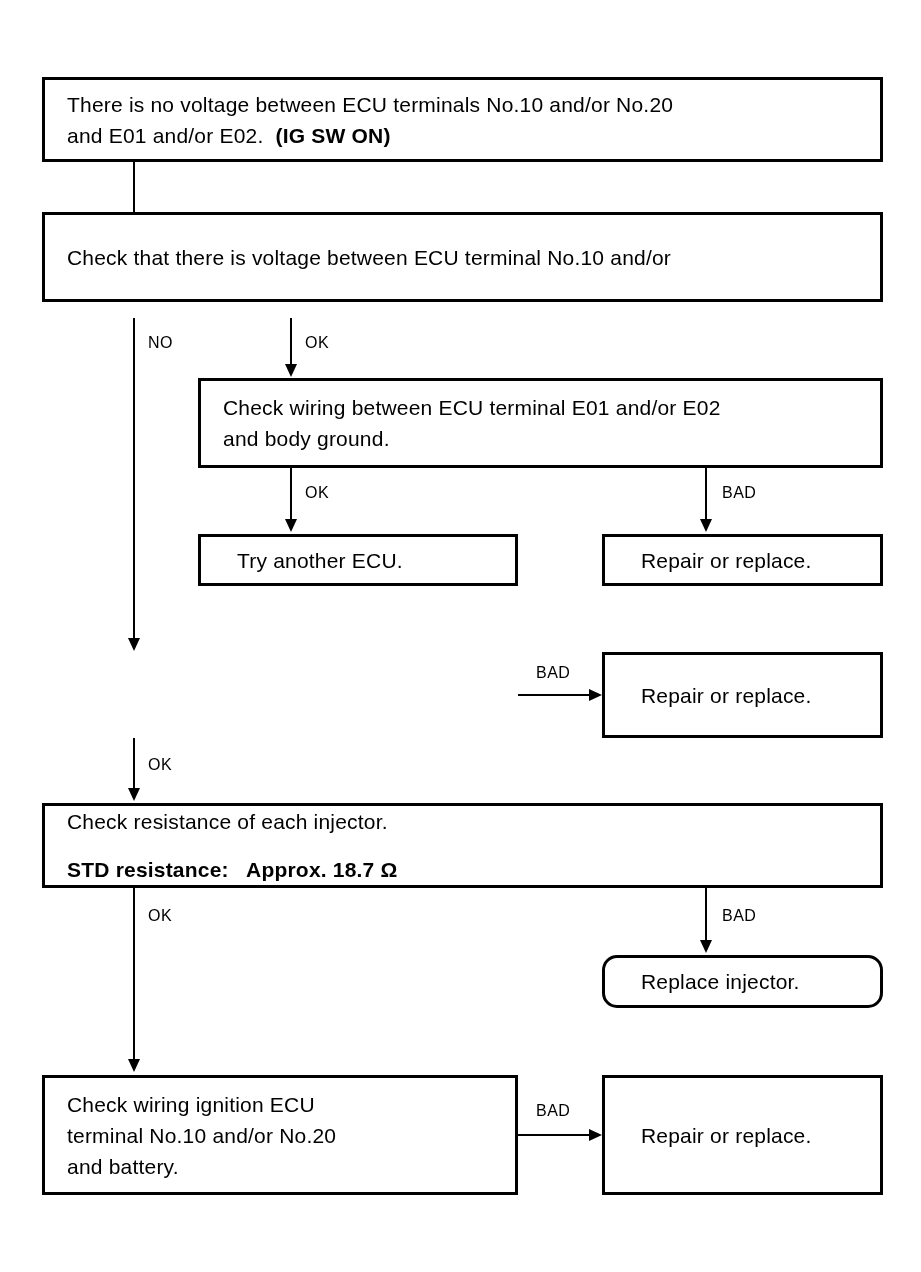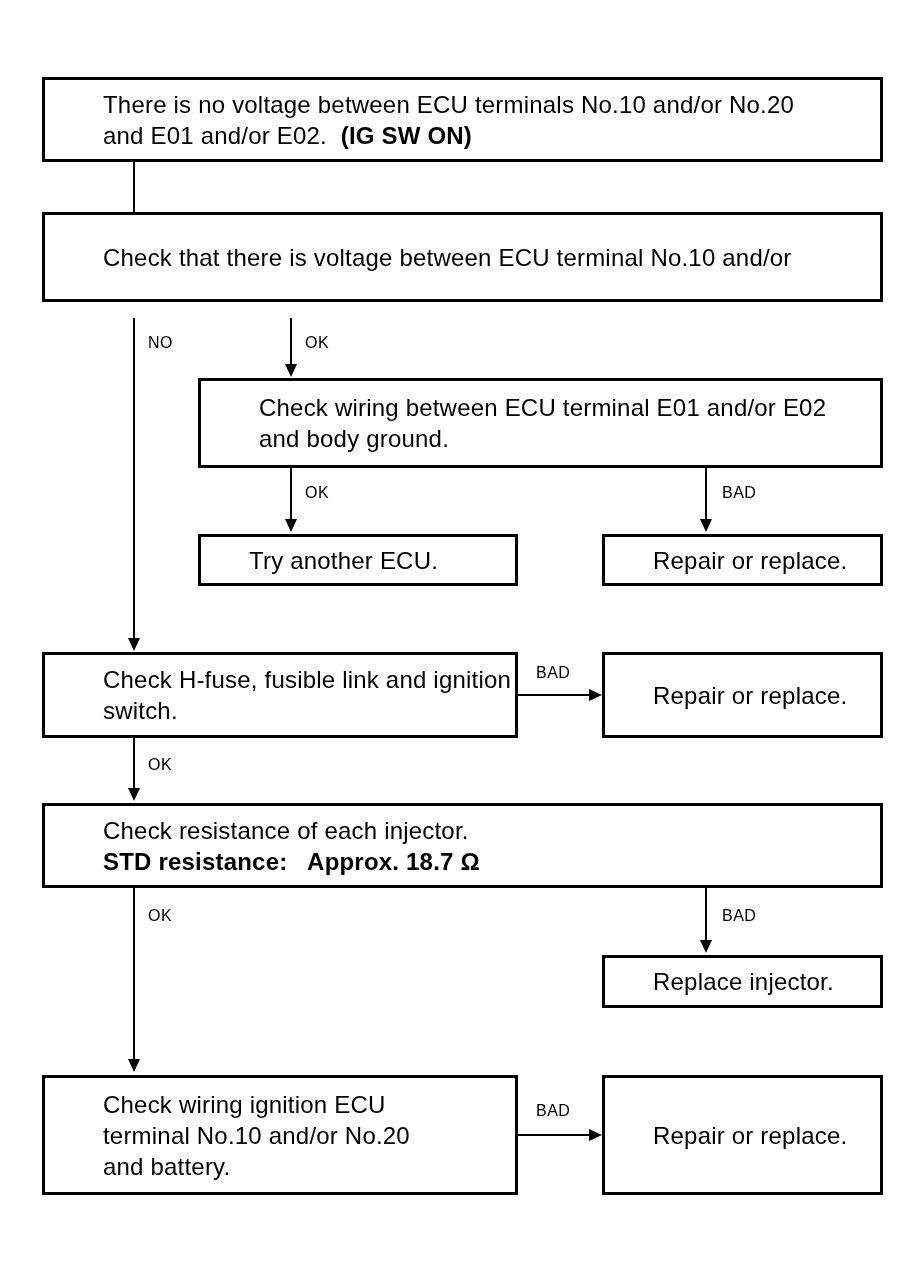--- a/index.html
+++ b/index.html
@@ -21,32 +21,31 @@
   .box {
     position: absolute;
     box-sizing: border-box;
     border: 3px solid #000000;
     background: #ffffff;
     display: flex;
     flex-direction: column;
     justify-content: center;
   }
   .box .line {
-    font-size: 24px;
+    font-size: 21px;
     line-height: 31px;
     letter-spacing: 0.2px;
     white-space: pre;
     padding-left: 22px;
-    margin-left: 36px;
   }
   .box .line.bold {
     font-weight: bold;
   }
   .box.single .line {
-    padding-left: 12px;
+    padding-left: 36px;
   }
   .bold-inline {
     font-weight: bold;
   }
   .vline {
     position: absolute;
     width: 2px;
     background: #000000;
   }
   .hline {
@@ -118,51 +117,47 @@
   <div class="edge-label" style="left:722px; top:482px;">BAD</div>
 
   <div class="box single" style="left:198px; top:534px; width:320px; height:52px;">
     <div class="line">Try another ECU.</div>
   </div>
 
   <div class="box single" style="left:602px; top:534px; width:281px; height:52px;">
     <div class="line">Repair or replace.</div>
   </div>
 
-  <div class="box" style="left:42px; top:652px; width:476px; height:86px;">
-    <div class="line">Check H-fuse, fusible link and ignition</div>
-    <div class="line">switch.</div>
-  </div>
 
   <div class="hline" style="left:518px; top:694px; width:74px;"></div>
   <div class="arrow-right" style="left:589px; top:689px;"></div>
   <div class="edge-label" style="left:536px; top:662px;">BAD</div>
 
   <div class="box single" style="left:602px; top:652px; width:281px; height:86px;">
     <div class="line">Repair or replace.</div>
   </div>
 
   <div class="vline" style="left:133px; top:738px; height:52px;"></div>
   <div class="arrow-down" style="left:128px; top:788px;"></div>
   <div class="edge-label" style="left:148px; top:754px;">OK</div>
 
-  <div class="box" style="left:42px; top:803px; width:841px; height:85px;">
+  <div class="box" style="left:42px; top:803px; width:841px; height:85px;justify-content:space-between;">
     <div class="line">Check resistance of each injector.</div>
     <div class="line bold">STD resistance:   Approx. 18.7 Ω</div>
   </div>
 
   <div class="vline" style="left:133px; top:888px; height:173px;"></div>
   <div class="arrow-down" style="left:128px; top:1059px;"></div>
   <div class="edge-label" style="left:148px; top:905px;">OK</div>
 
   <div class="vline" style="left:705px; top:888px; height:54px;"></div>
   <div class="arrow-down" style="left:700px; top:940px;"></div>
   <div class="edge-label" style="left:722px; top:905px;">BAD</div>
 
-  <div class="box single" style="left:602px; top:955px; width:281px; height:53px;">
+  <div class="box single" style="left:602px; top:955px; width:281px; height:53px;border-radius:15px;">
     <div class="line">Replace injector.</div>
   </div>
 
   <div class="box" style="left:42px; top:1075px; width:476px; height:120px;">
     <div class="line">Check wiring ignition ECU</div>
     <div class="line">terminal No.10 and/or No.20</div>
     <div class="line">and battery.</div>
   </div>
 
   <div class="hline" style="left:518px; top:1134px; width:74px;"></div>

